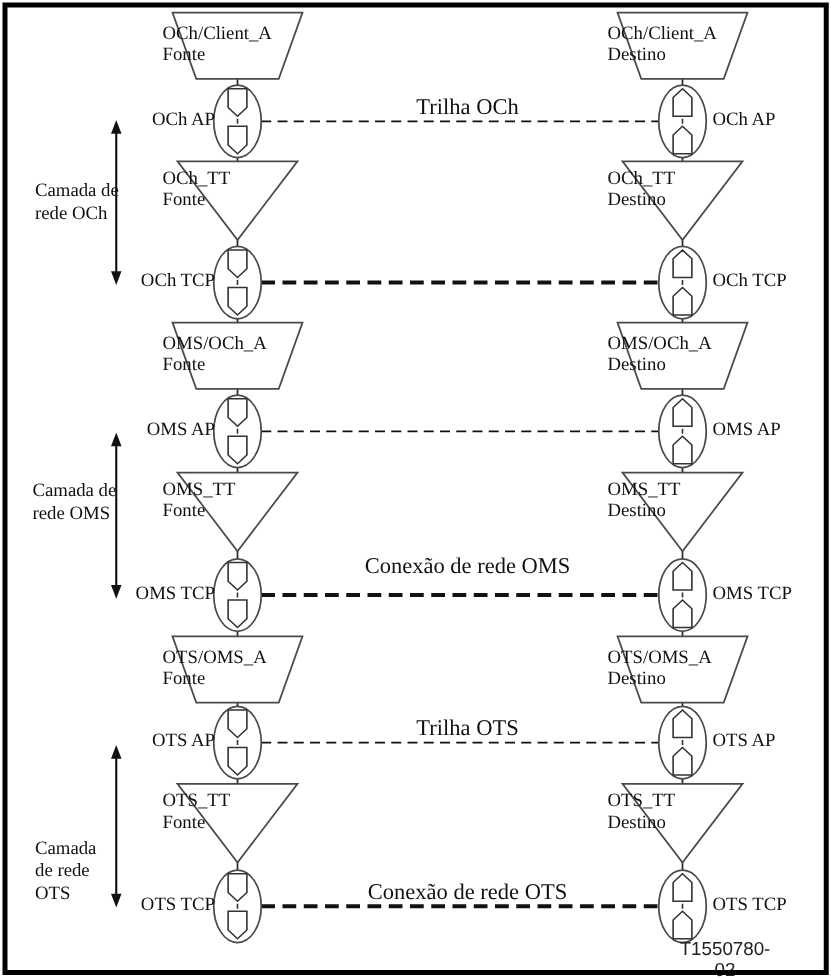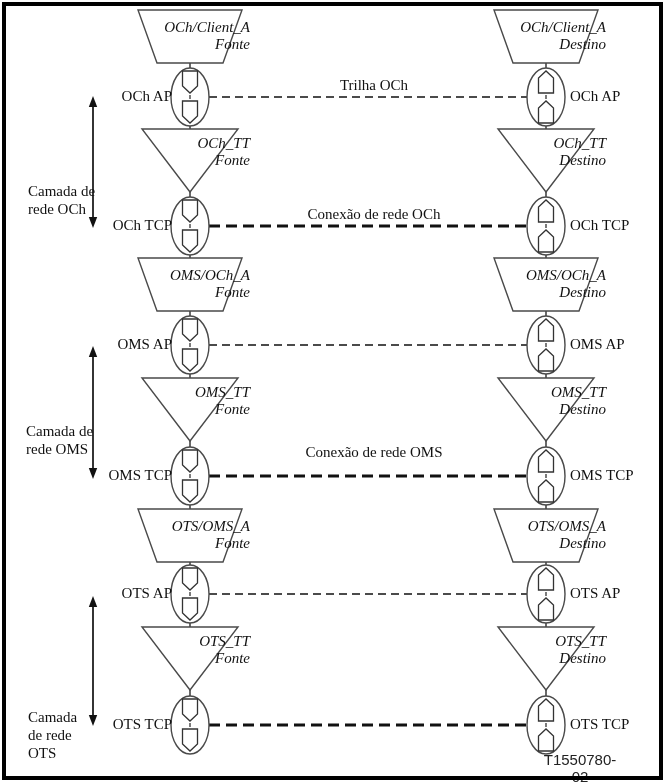--- a/index.html
+++ b/index.html
@@ -6,26 +6,26 @@
   .stage{position:relative;width:665px;height:782px;background:#fff;overflow:hidden;
          font-family:"Liberation Serif",serif;color:#111;}
   .frame{position:absolute;left:2px;top:2px;width:653px;height:770px;border:4px solid #000;}
   .layer-svg{position:absolute;left:0;top:0;}
   .shape{fill:#fff;stroke:#4a4a4a;stroke-width:1.4px;}
   .vline{stroke:#2a2a2a;stroke-width:1.4px;}
   .trail{stroke:#111;stroke-width:1.4px;stroke-dasharray:8 5;}
   .conn{stroke:#111;stroke-width:3.2px;stroke-dasharray:11 6;}
   .arrow-line{stroke:#111;stroke-width:1.7px;}
   .arrow-head{fill:#111;}
-  .shape-label{position:absolute;width:120px;text-align:right;font-size:15px;line-height:17px;font-style:italic;}
+  .shape-label{position:absolute;width:120px;text-align:left;font-size:15px;line-height:17px;}
   .shape-label span{display:block;}
   .pt-left{position:absolute;left:70px;width:102px;text-align:right;font-size:15px;line-height:17px;}
   .pt-right{position:absolute;left:570px;width:110px;text-align:left;font-size:15px;line-height:17px;}
-  .mid-label{position:absolute;left:224px;width:300px;text-align:center;font-size:15px;line-height:16px;}
-  .layer-label{position:absolute;font-size:15px;line-height:18px;margin-top:38px;}
+  .mid-label{position:absolute;left:224px;width:300px;text-align:center;font-size:18px;line-height:16px;}
+  .layer-label{position:absolute;font-size:15px;line-height:18px;}
   .layer-label span{display:block;}
   .fig-code{position:absolute;left:540px;top:751px;width:80px;text-align:center;
             font-family:"Liberation Sans",sans-serif;font-size:15px;color:#222;}
 </style>
 </head>
 <body>
 
 <div class="stage">
 
   <svg class="layer-svg" width="665" height="782" viewBox="0 0 665 782">
@@ -124,21 +124,20 @@
   <div class="shape-label" style="left:130px;top:135px">
     <span>OCh_TT</span>
     <span>Fonte</span>
   </div>
   <div class="shape-label" style="left:486px;top:135px">
     <span>OCh_TT</span>
     <span>Destino</span>
   </div>
   <div class="pt-left" style="top:217px">OCh TCP</div>
   <div class="pt-right" style="top:217px">OCh TCP</div>
-  <div class="mid-label" style="top:206px">Conexão de rede OCh</div>
   <div class="layer-label" style="left:28px;top:144px">
     <span>Camada de</span>
     <span>rede OCh</span>
   </div>
 
   <div class="shape-label" style="left:130px;top:267px">
     <span>OMS/OCh_A</span>
     <span>Fonte</span>
   </div>
   <div class="shape-label" style="left:486px;top:267px">
@@ -166,30 +165,32 @@
   <div class="shape-label" style="left:130px;top:518px">
     <span>OTS/OMS_A</span>
     <span>Fonte</span>
   </div>
   <div class="shape-label" style="left:486px;top:518px">
     <span>OTS/OMS_A</span>
     <span>Destino</span>
   </div>
   <div class="pt-left" style="top:585px">OTS AP</div>
   <div class="pt-right" style="top:585px">OTS AP</div>
+  <div class="mid-label" style="top:574px">Trilha OTS</div>
   <div class="shape-label" style="left:130px;top:633px">
     <span>OTS_TT</span>
     <span>Fonte</span>
   </div>
   <div class="shape-label" style="left:486px;top:633px">
     <span>OTS_TT</span>
     <span>Destino</span>
   </div>
   <div class="pt-left" style="top:716px">OTS TCP</div>
   <div class="pt-right" style="top:716px">OTS TCP</div>
+  <div class="mid-label" style="top:705px">Conexão de rede OTS</div>
   <div class="layer-label" style="left:28px;top:670px">
     <span>Camada</span>
     <span>de rede</span>
     <span>OTS</span>
   </div>
 
   <div class="fig-code">T1550780-02</div>
 
   <div class="frame"></div>
 </div>

